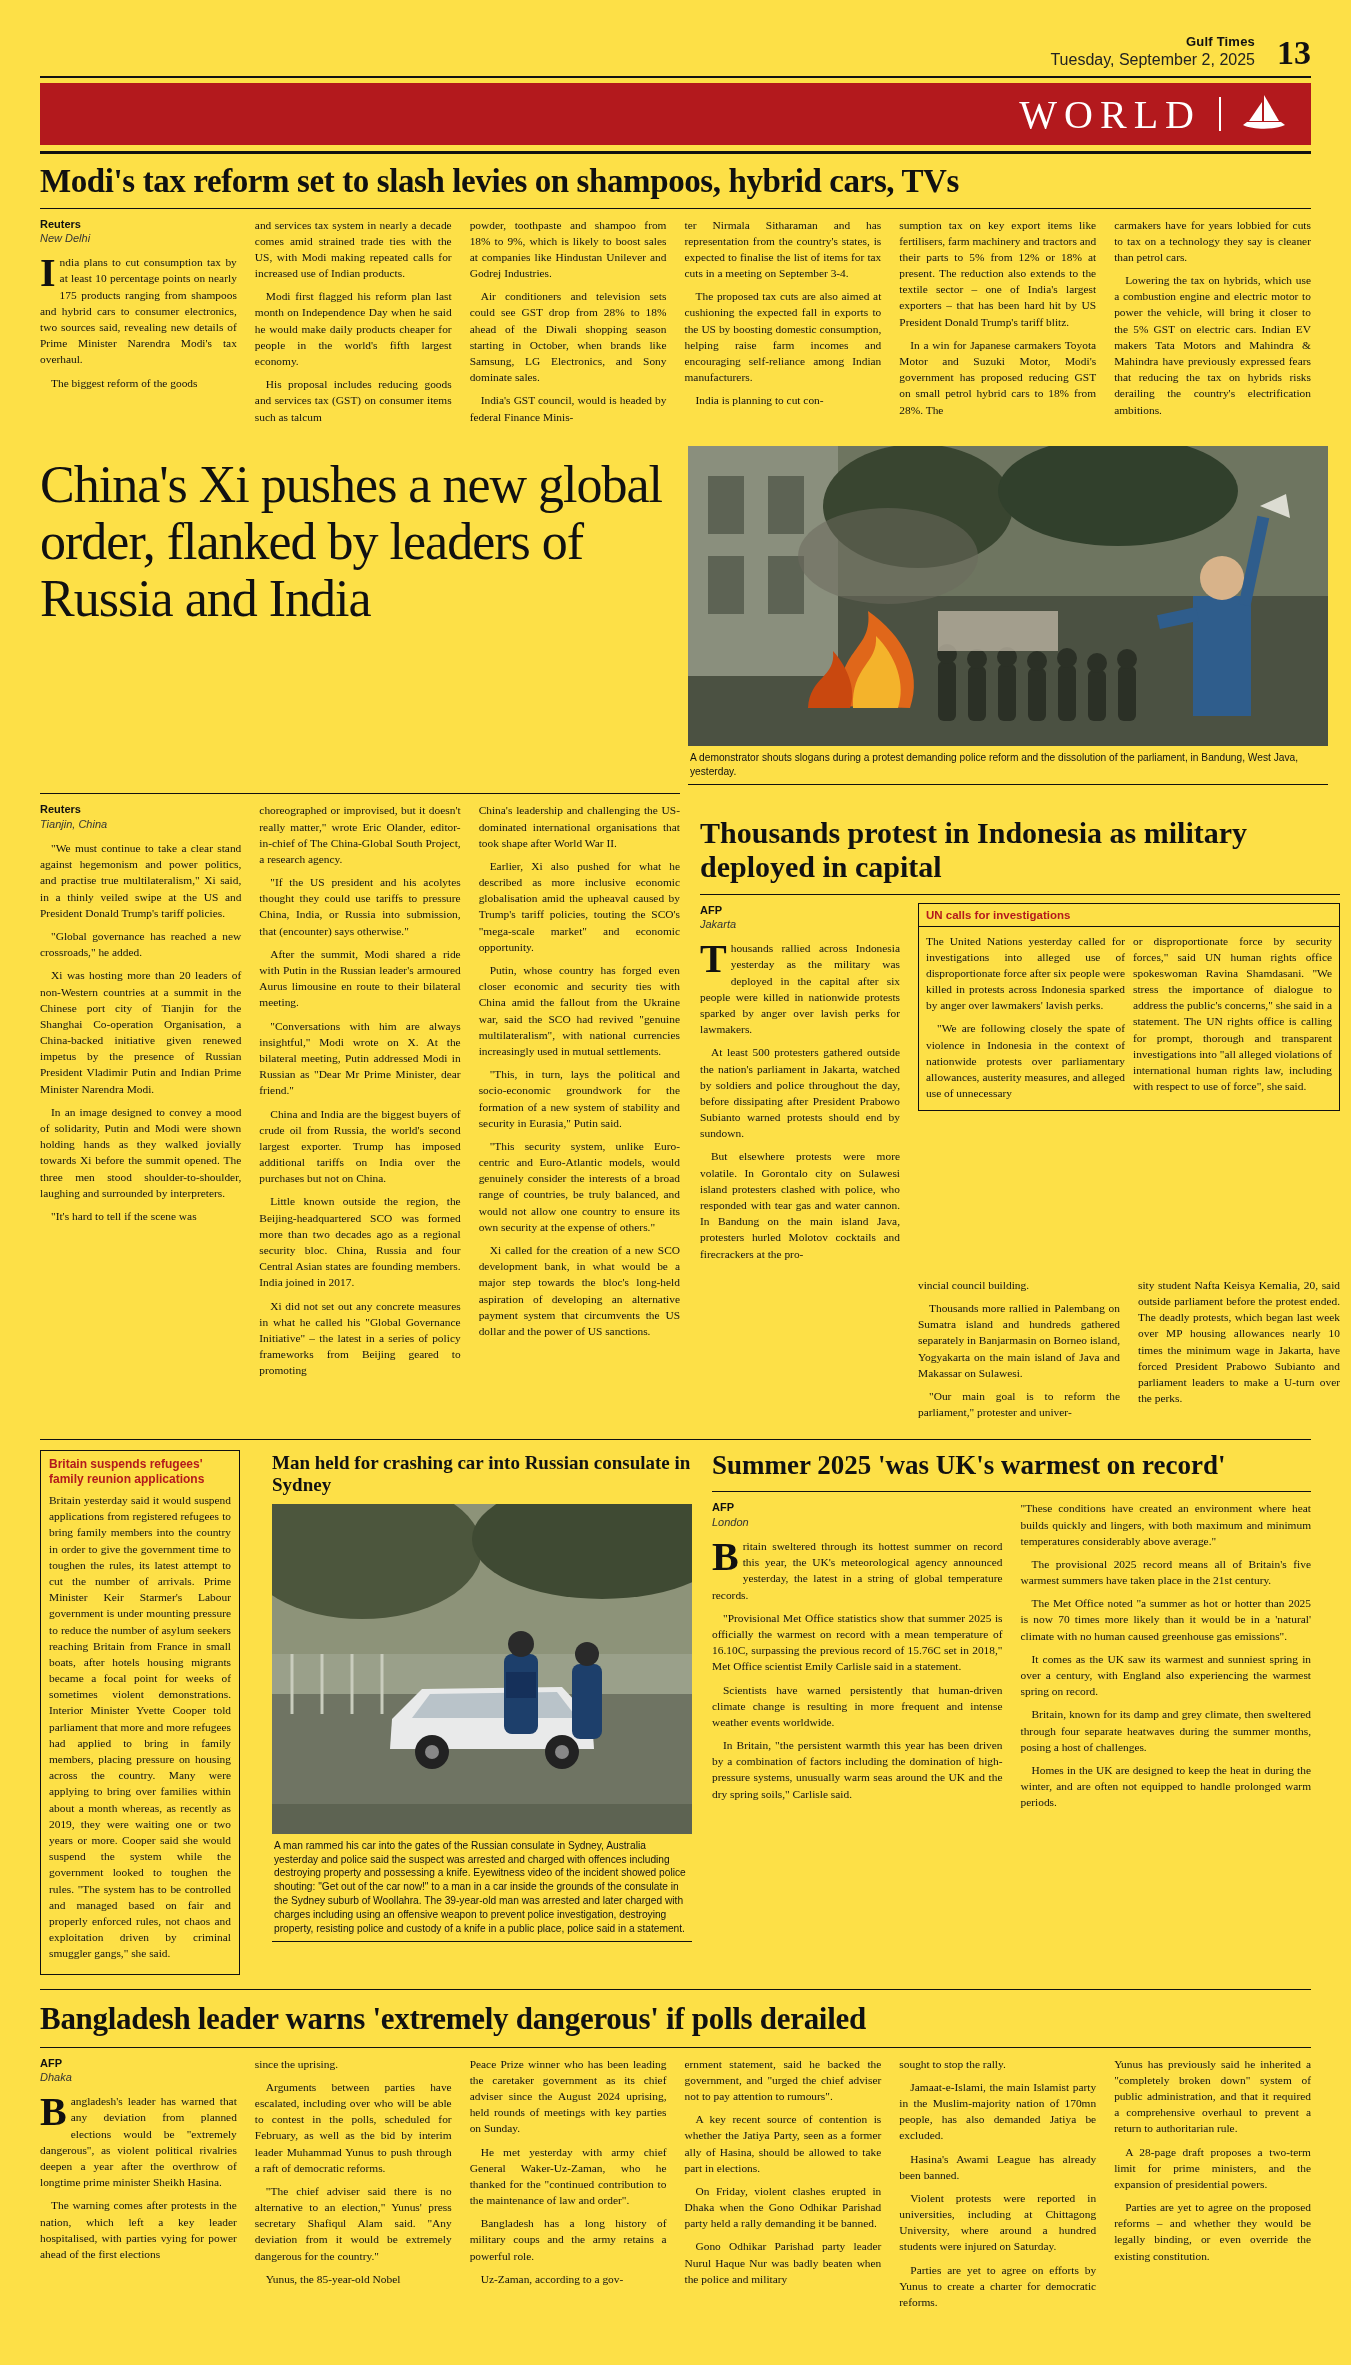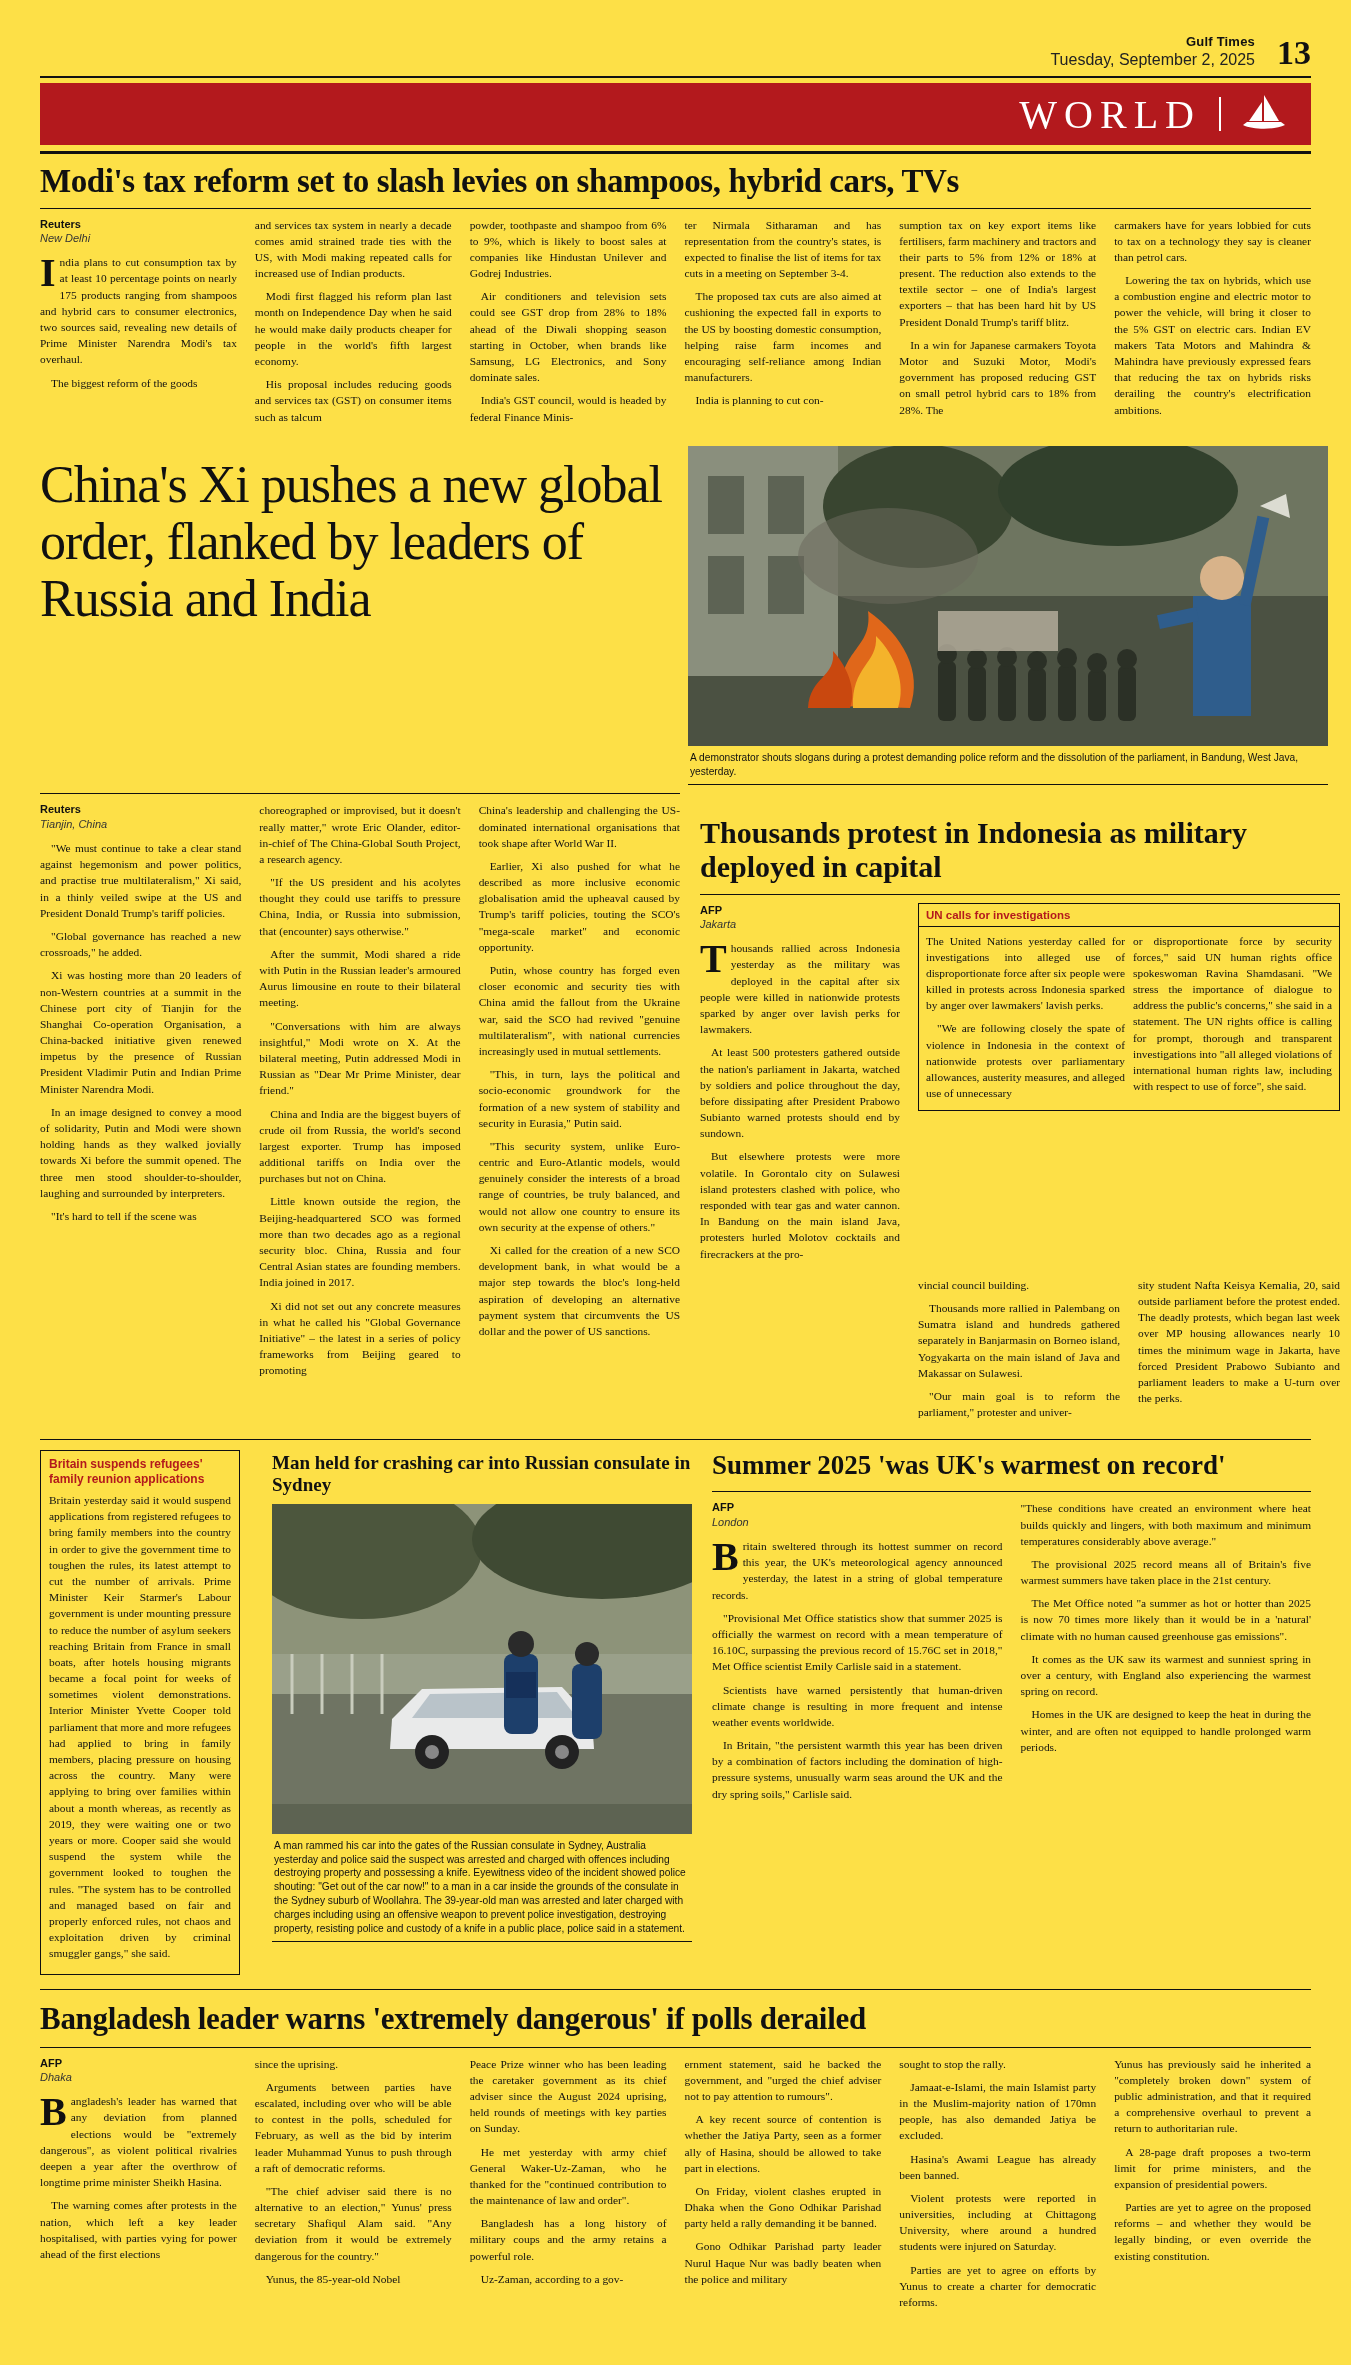--- a/index.html
+++ b/index.html
@@ -229,21 +229,21 @@
       </div>
       <p class="body dropcap">India plans to cut consumption tax by at least 10 percentage points on nearly 175 products ranging from shampoos and hybrid cars to consumer electronics, two sources said, revealing new details of Prime Minister Narendra Modi's tax overhaul.</p>
       <p class="body indent">The biggest reform of the goods</p>
     </div>
     <div class="col">
       <p class="body">and services tax system in nearly a decade comes amid strained trade ties with the US, with Modi making repeated calls for increased use of Indian products.</p>
       <p class="body indent">Modi first flagged his reform plan last month on Independence Day when he said he would make daily products cheaper for people in the world's fifth largest economy.</p>
       <p class="body indent">His proposal includes reducing goods and services tax (GST) on consumer items such as talcum</p>
     </div>
     <div class="col">
-      <p class="body">powder, toothpaste and shampoo from 6% to 9%, which is likely to boost sales at companies like Hindustan Unilever and Godrej Industries.</p>
+      <p class="body">powder, toothpaste and shampoo from 18% to 9%, which is likely to boost sales at companies like Hindustan Unilever and Godrej Industries.</p>
       <p class="body indent">Air conditioners and television sets could see GST drop from 28% to 18% ahead of the Diwali shopping season starting in October, when brands like Samsung, LG Electronics, and Sony dominate sales.</p>
       <p class="body indent">India's GST council, would is headed by federal Finance Minis-</p>
     </div>
     <div class="col">
       <p class="body">ter Nirmala Sitharaman and has representation from the country's states, is expected to finalise the list of items for tax cuts in a meeting on September 3-4.</p>
       <p class="body indent">The proposed tax cuts are also aimed at cushioning the expected fall in exports to the US by boosting domestic consumption, helping raise farm incomes and encouraging self-reliance among Indian manufacturers.</p>
       <p class="body indent">India is planning to cut con-</p>
     </div>
     <div class="col">
       <p class="body">sumption tax on key export items like fertilisers, farm machinery and tractors and their parts to 5% from 12% or 18% at present. The reduction also extends to the textile sector – one of India's largest exporters – that has been hard hit by US President Donald Trump's tariff blitz.</p>
@@ -461,20 +461,21 @@
           <p class="body dropcap">Britain sweltered through its hottest summer on record this year, the UK's meteorological agency announced yesterday, the latest in a string of global temperature records.</p>
           <p class="body indent">"Provisional Met Office statistics show that summer 2025 is officially the warmest on record with a mean temperature of 16.10C, surpassing the previous record of 15.76C set in 2018," Met Office scientist Emily Carlisle said in a statement.</p>
           <p class="body indent">Scientists have warned persistently that human-driven climate change is resulting in more frequent and intense weather events worldwide.</p>
           <p class="body indent">In Britain, "the persistent warmth this year has been driven by a combination of factors including the domination of high-pressure systems, unusually warm seas around the UK and the dry spring soils," Carlisle said.</p>
         </div>
         <div style="flex:1;">
           <p class="body">"These conditions have created an environment where heat builds quickly and lingers, with both maximum and minimum temperatures considerably above average."</p>
           <p class="body indent">The provisional 2025 record means all of Britain's five warmest summers have taken place in the 21st century.</p>
           <p class="body indent">The Met Office noted "a summer as hot or hotter than 2025 is now 70 times more likely than it would be in a 'natural' climate with no human caused greenhouse gas emissions".</p>
           <p class="body indent">It comes as the UK saw its warmest and sunniest spring in over a century, with England also experiencing the warmest spring on record.</p>
+          <p class="body indent">Britain, known for its damp and grey climate, then sweltered through four separate heatwaves during the summer months, posing a host of challenges.</p>
           <p class="body indent">Homes in the UK are designed to keep the heat in during the winter, and are often not equipped to handle prolonged warm periods.</p>
         </div>
       </div>
     </div>
   </div>
 
   <div class="rule-thin" style="margin:14px 0 0 0;"></div>
 
   <h1 class="bottom-head">Bangladesh leader warns 'extremely dangerous' if polls derailed</h1>
   <div class="rule-thin" style="margin-bottom:8px;"></div>

